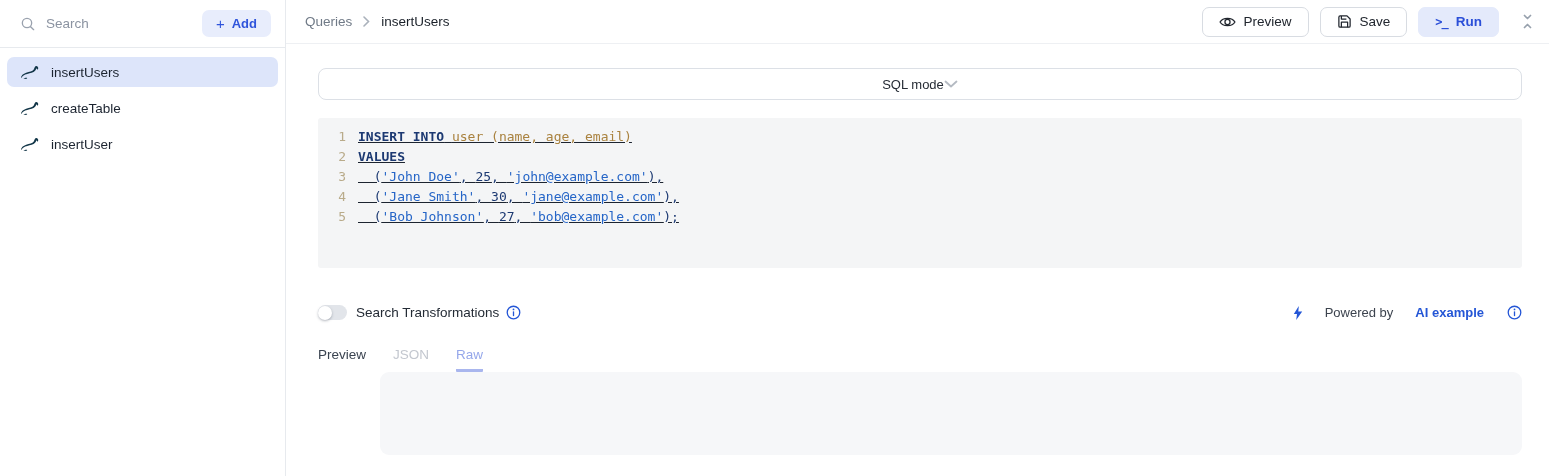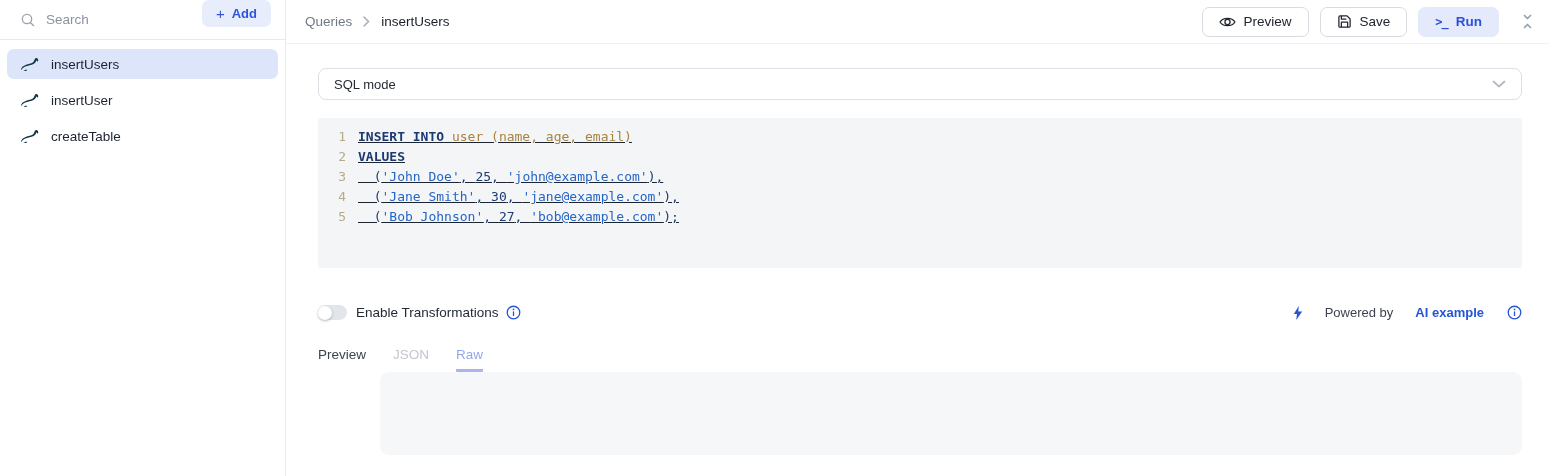--- a/index.html
+++ b/index.html
@@ -6,21 +6,21 @@
   html,body { width:1549px; height:476px; }
   body {
     font-family:"Liberation Sans", sans-serif;
     background:#ffffff; color:#1c2430;
     overflow:hidden; position:relative;
   }
   .app { display:flex; width:1549px; height:476px; }
 
   
   .sidebar { width:286px; flex:none; border-right:1px solid #e7eaee; display:flex; flex-direction:column; background:#fff; }
-  .sidebar-top { height:40px; flex:none; display:flex; gap:10px; padding:0 14px 0 20px; border-bottom:1px solid #e7eaee; }
+  .sidebar-top { height:48px; flex:none; display:flex; align-items:center; gap:10px; padding:0 14px 0 20px; border-bottom:1px solid #e7eaee; }
   .search-box { display:flex; align-items:center; gap:10px; flex:1; min-width:0; }
   .search-input { border:none; outline:none; font-size:13.5px; color:#394150; width:100%; font-family:"Liberation Sans",sans-serif; background:transparent; }
   .search-input::placeholder { color:#8b93a1; }
   .add-btn { flex:none; display:flex; align-items:center; gap:7px; background:#e8edfc; color:#2f54db; border:none; border-radius:7px; height:27px; padding:0 14px; font-size:13px; font-weight:bold; cursor:pointer; font-family:"Liberation Sans",sans-serif; }
   .add-plus { font-size:15px; font-weight:normal; line-height:1; }
   .query-list { padding:9px 7px; display:flex; flex-direction:column; gap:6px; }
   .query-item { height:30px; display:flex; align-items:center; gap:11px; padding:0 14px; border-radius:7px; font-size:13.5px; color:#1c2430; cursor:pointer; }
   .query-item.active { background:#dde5fa; }
   .sealion { flex:none; display:flex; }
 
@@ -31,21 +31,21 @@
   .crumb-root { color:#707a87; }
   .crumb-current { color:#1a2029; }
   .topbar-actions { margin-left:auto; display:flex; align-items:center; gap:11px; }
   .btn { height:30px; display:flex; align-items:center; gap:8px; padding:0 16px; border-radius:7px; background:#fff; border:1px solid #d8dce2; font-size:13.5px; color:#21262e; cursor:pointer; font-family:"Liberation Sans",sans-serif; }
   .btn-run { background:#e4eafb; border:1px solid #e4eafb; color:#2b4fd8; font-weight:bold; }
   .run-glyph { font-family:"DejaVu Sans Mono",monospace; font-size:12px; font-weight:bold; letter-spacing:-1px; }
   .collapse-btn { margin-left:9px; background:none; border:none; cursor:pointer; display:flex; padding:2px; }
 
   
   .content { flex:1; padding:24px 27px 0 32px; display:flex; flex-direction:column; min-width:0; }
-  .mode-select { height:32px; flex:none; border:1px solid #dce0e6; border-radius:8px; display:flex; align-items:center; justify-content:space-between; padding:0 15px; font-size:13px; color:#262c35; cursor:pointer; background:#fff; }
+  .mode-select { height:32px; flex:none; border:1px solid #dce0e6; border-radius:8px; display:flex; align-items:center; justify-content:center; padding:0 15px; font-size:13px; color:#262c35; cursor:pointer; background:#fff; }
 
   .editor { margin-top:18px; flex:none; height:150px; background:#f4f5f6; border-radius:3px; padding:9px 0; font-family:"DejaVu Sans Mono",monospace; font-size:13px; overflow:hidden; cursor:text; }
   .code-line { display:flex; line-height:20px; white-space:pre; }
   .ln { width:28px; flex:none; text-align:right; color:#b9ab8a; user-select:none; }
   .code-text { padding-left:12px;text-decoration:underline; }
   .tk-kw { color:#1c3972; font-weight:bold; }
   .tk-id { color:#a9823f; }
   .tk-str { color:#2565c7; }
   .tk-pn { color:#1c3972; }
 
@@ -97,30 +97,30 @@
         </span>
         <span>insertUsers</span>
       </div>
       <div class="query-item">
         <span class="sealion">
           <svg width="19" height="13" viewBox="0 0 19 13" fill="#123648">
               <path d="M0.6 12.1 C1.2 9.7 3.4 8.5 6.2 7.9 C9.6 7.2 12.3 6.7 14.1 4.8 C14.8 4.1 15.2 3.1 15.3 2.2 L16.6 3.7 C17.2 3.2 17.4 2.1 17 1.2 C16.5 0.2 15.2 -0.2 14.3 0.4 C13.8 0.7 13.5 1.3 13.4 1.9 C13 4.3 10.6 5.4 7.5 6.1 C4.2 6.9 1.5 8.2 0.3 10.5 C0 11.1 0.2 11.8 0.6 12.1 Z"></path>
               <path d="M2.4 12.6 C3.5 11.8 5 11.6 6.3 12 L5.2 13 Z"></path>
             </svg>
         </span>
-        <span>insertUser</span>
+        <span>createTable</span>
       </div>
       <div class="query-item">
         <span class="sealion">
           <svg width="19" height="13" viewBox="0 0 19 13" fill="#123648">
               <path d="M0.6 12.1 C1.2 9.7 3.4 8.5 6.2 7.9 C9.6 7.2 12.3 6.7 14.1 4.8 C14.8 4.1 15.2 3.1 15.3 2.2 L16.6 3.7 C17.2 3.2 17.4 2.1 17 1.2 C16.5 0.2 15.2 -0.2 14.3 0.4 C13.8 0.7 13.5 1.3 13.4 1.9 C13 4.3 10.6 5.4 7.5 6.1 C4.2 6.9 1.5 8.2 0.3 10.5 C0 11.1 0.2 11.8 0.6 12.1 Z"></path>
               <path d="M2.4 12.6 C3.5 11.8 5 11.6 6.3 12 L5.2 13 Z"></path>
             </svg>
         </span>
-        <span>createTable</span>
+        <span>insertUser</span>
       </div>
     </nav>
   </aside>
 
   <main class="main">
 
     <header class="topbar">
       <div class="breadcrumb">
         <span class="crumb-root">Queries</span>
         <span style="display:flex">
@@ -182,21 +182,21 @@
             <div class="code-line"><span class="ln">3</span><span class="code-text"><span class="tk-pn">  (</span><span class="tk-str">'John Doe'</span><span class="tk-pn">, </span><span class="tk-pn">25</span><span class="tk-pn">, </span><span class="tk-str">'john@example.com'</span><span class="tk-pn">),</span></span></div>
             <div class="code-line"><span class="ln">4</span><span class="code-text"><span class="tk-pn">  (</span><span class="tk-str">'Jane Smith'</span><span class="tk-pn">, </span><span class="tk-pn">30</span><span class="tk-pn">, </span><span class="tk-str">'jane@example.com'</span><span class="tk-pn">),</span></span></div>
             <div class="code-line"><span class="ln">5</span><span class="code-text"><span class="tk-pn">  (</span><span class="tk-str">'Bob Johnson'</span><span class="tk-pn">, </span><span class="tk-pn">27</span><span class="tk-pn">, </span><span class="tk-str">'bob@example.com'</span><span class="tk-pn">);</span></span></div>
           </div>
       </div>
 
       <div class="transform-row">
         <div class="toggle">
           <div class="toggle-knob"></div>
         </div>
-        <span class="transform-label">Enable Transformations</span>
+        <span class="transform-label">Search Transformations</span>
         <span class="info-icon">
           <svg width="15" height="15" viewBox="0 0 16 16" fill="none" stroke="#2456d6" stroke-width="1.4">
               <circle cx="8" cy="8" r="6.7"></circle>
               <line x1="8" y1="7.3" x2="8" y2="11.2" stroke-linecap="round"></line>
               <circle cx="8" cy="4.7" r="0.95" fill="#2456d6" stroke="none"></circle>
             </svg>
         </span>
 
         <div class="powered">
           <span style="display:flex">

